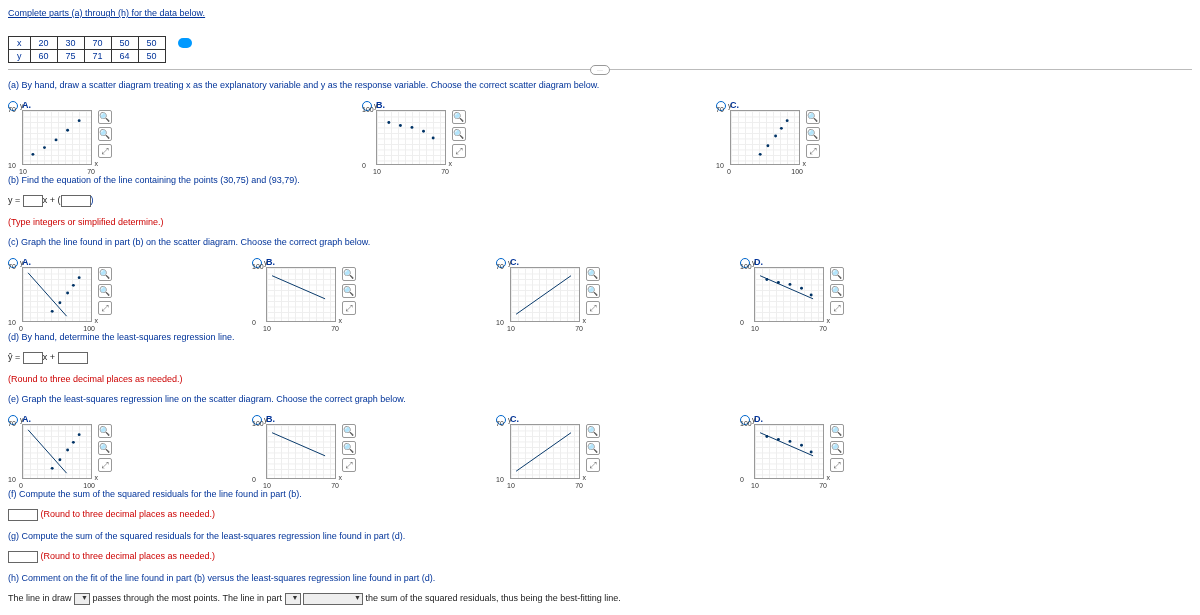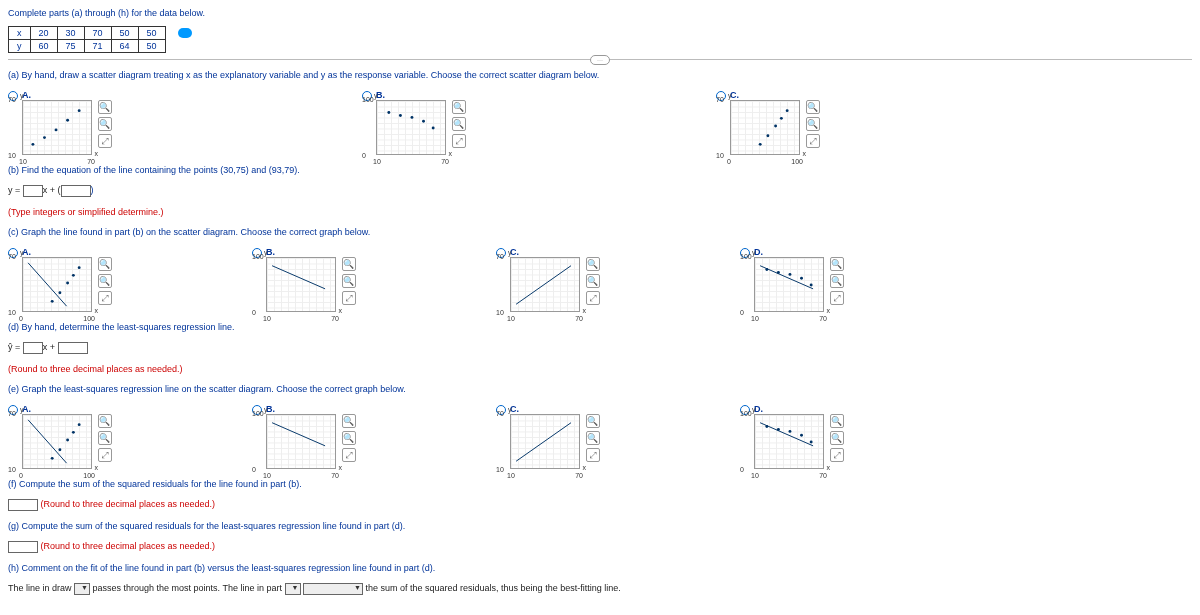--- a/index.html
+++ b/index.html
@@ -1,17 +1,17 @@
 <!DOCTYPE html>
 <html><head>
 <meta charset="utf-8">
 <style>
   * { box-sizing: border-box; }
   body { font-family: Arial, sans-serif; font-size: 9px; color: #003399; margin: 0; padding: 8px; width: 1200px; }
-  .header { margin-bottom: 8px; }
+  .header { margin-bottom: 18px; text-decoration: underline; }
   table.data { border-collapse: collapse; margin: 3px 0; }
   table.data td { border: 1px solid #333; padding: 1px 8px; text-align: center; font-size: 9px; }
   .pill { display: inline-block; background: #0099ff; color: white; border-radius: 8px; width: 14px; height: 10px; margin-left: 4px; vertical-align: middle; }
   .divider { border: none; border-top: 1px solid #bbb; margin: 6px 0; position: relative; }
   .divider-handle { position: absolute; left: 50%; top: -5px; transform: translateX(-50%); border: 1px solid #999; background: #fff; width: 20px; height: 10px; border-radius: 5px; font-size: 6px; text-align: center; line-height: 8px; color: #666; }
   .part { margin: 10px 0; }
   .choices { display: flex; gap: 250px; margin: 4px 0; }
   .choices.four { gap: 140px; }
   .choice { display: flex; align-items: flex-start; gap: 4px; }
   .radio { width: 10px; height: 10px; border: 1px solid #0066cc; border-radius: 50%; display: inline-block; flex-shrink: 0; margin-top: 1px; }

